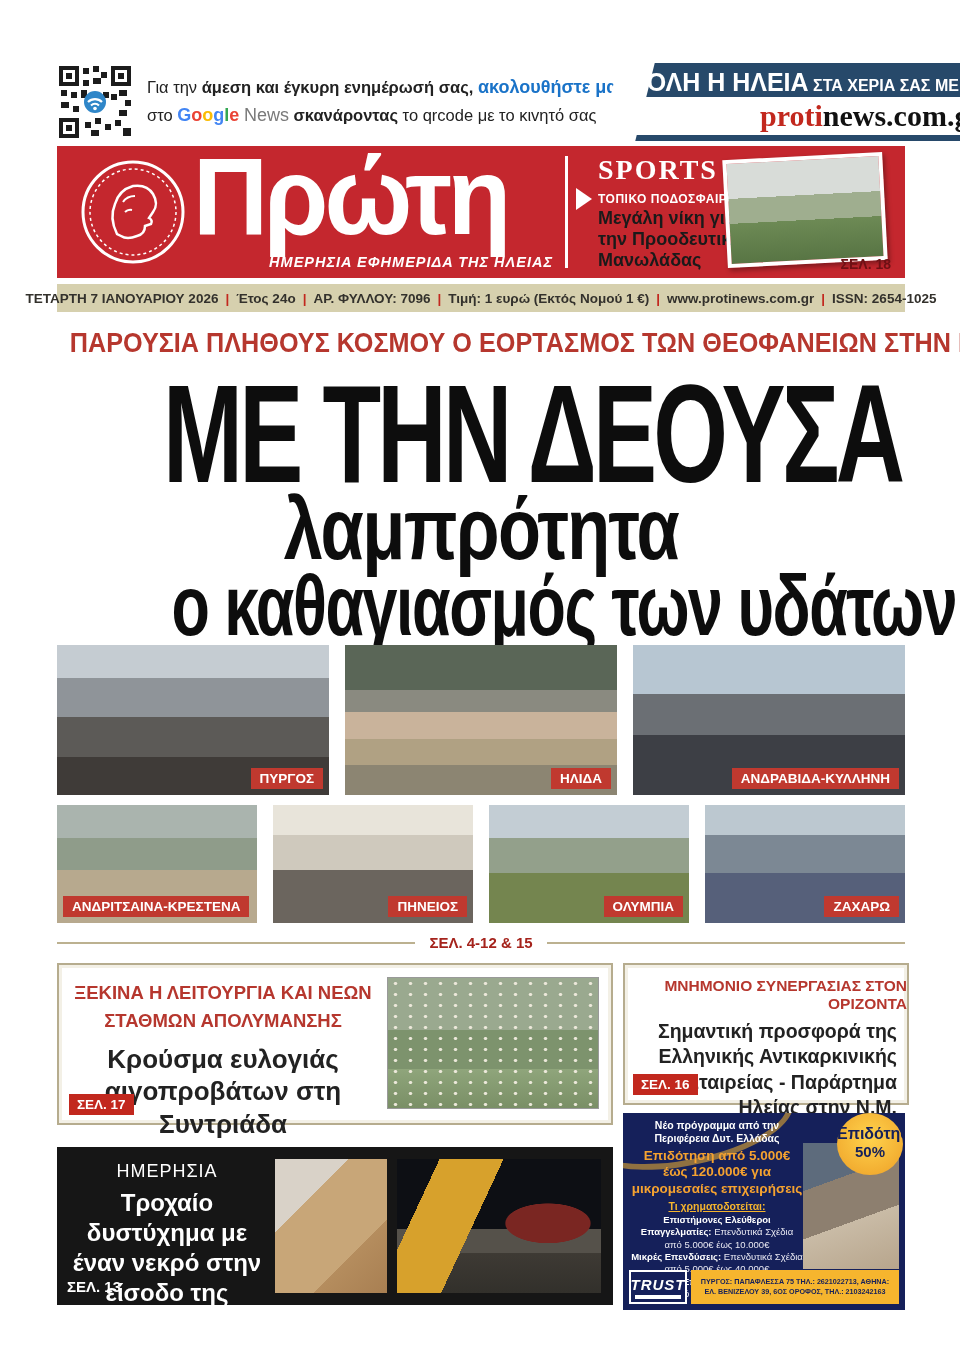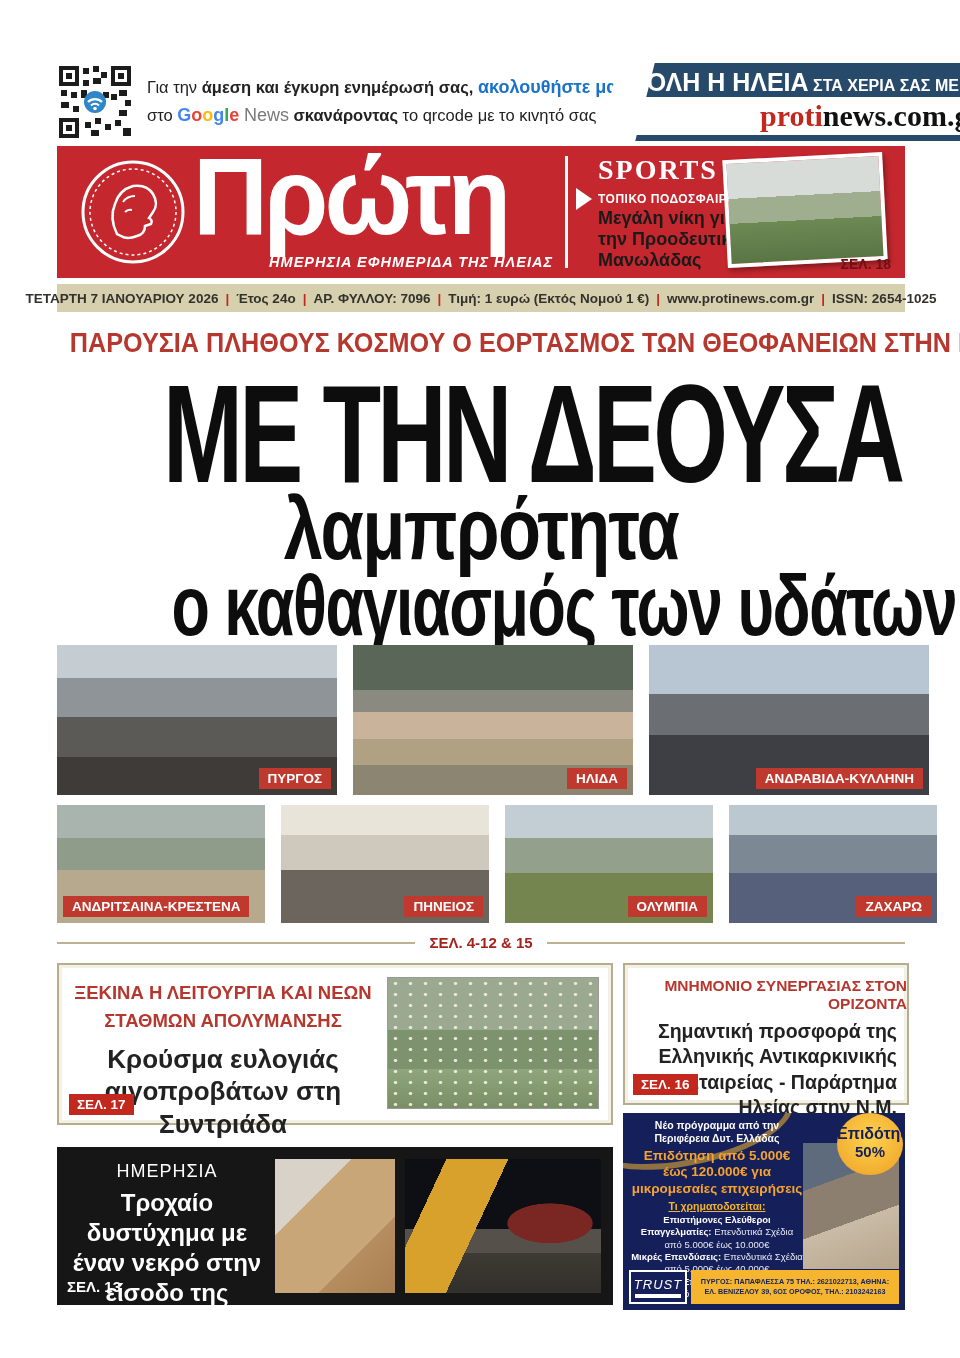--- a/index.html
+++ b/index.html
@@ -52,21 +52,21 @@
   .dateline .sep{color:#c2281e;}
 
   
   .kicker{left:57px;top:328px;width:848px;text-align:center;color:#b6372e;font-size:26px;font-weight:bold;
           transform:scale(0.97,1.05);letter-spacing:0px;white-space:nowrap;}
   .hl{left:57px;width:848px;text-align:center;color:#0d0d0d;font-weight:bold;white-space:nowrap;}
   .hl1{top:360px;font-size:128px;transform:scale(0.75,1.08);letter-spacing:-5px;}
   .hl2{top:478px;font-size:88px;transform:scale(0.80,1.0);letter-spacing:-2px;}
   .hl3{top:556px;font-size:86px;transform:scale(0.73,1.0);letter-spacing:-2px;}
 
-  .photo{position:relative;height:100%;overflow:hidden;padding-left:8px;}
+  .photo{position:relative;height:100%;overflow:hidden;}
   .prow{left:57px;width:848px;display:flex;gap:16px;}
   .prow1{top:645px;height:150px;}
   .prow2{top:805px;height:118px;}
   .prow1 .photo{width:272px;flex:0 0 272px;}
   .prow2 .photo{width:200px;flex:0 0 200px;}
   .cap{position:absolute;right:6px;bottom:6px;background:#c0392f;color:#fff;font-size:13.5px;font-weight:bold;
        padding:3px 9px;white-space:nowrap;}
   .cap.left{left:6px;right:auto;}
 
   .pages-divider{left:57px;top:934px;width:848px;display:flex;align-items:center;gap:14px;}
@@ -116,21 +116,21 @@
   .ad-badge .b2{font-size:15px;}
   .ad-text{position:absolute;left:8px;top:6px;width:172px;text-align:center;}
   .ad-intro{font-size:10.5px;font-weight:bold;color:#fff;line-height:1.25;}
   .ad-headline{margin-top:3px;font-size:13.5px;font-weight:bold;color:#f5a230;line-height:1.2;}
   .ad-sub{margin-top:3px;font-size:10.5px;font-weight:bold;color:#f6b52e;text-decoration:underline;}
   .ad-items{margin-top:2px;font-size:9.5px;color:#e8e8f2;line-height:1.3;}
   .ad-items b{color:#fff;}
   .ad-bottom{position:absolute;left:6px;right:6px;bottom:6px;height:34px;display:flex;gap:4px;align-items:stretch;}
   .trust{width:58px;flex:0 0 58px;border:2px solid #fff;box-sizing:border-box;display:flex;flex-direction:column;
          align-items:center;justify-content:center;background:#15205a;}
-  .trust-name{font-size:13px;font-weight:normal;letter-spacing:1px;color:#fff;font-style:italic;}
+  .trust-name{font-size:15px;font-weight:bold;letter-spacing:1px;color:#fff;font-style:italic;}
   .trust-strip{width:46px;height:4px;background:#fff;margin-top:2px;}
   .ad-address{flex:1;background:#f6b52e;color:#15205a;font-size:7.2px;font-weight:bold;display:flex;
               align-items:center;text-align:center;padding:2px 4px;line-height:1.35;}
 </style>
 </head>
 <body>
 
 <div class="page">
 
   <div class="abs top-banner">

